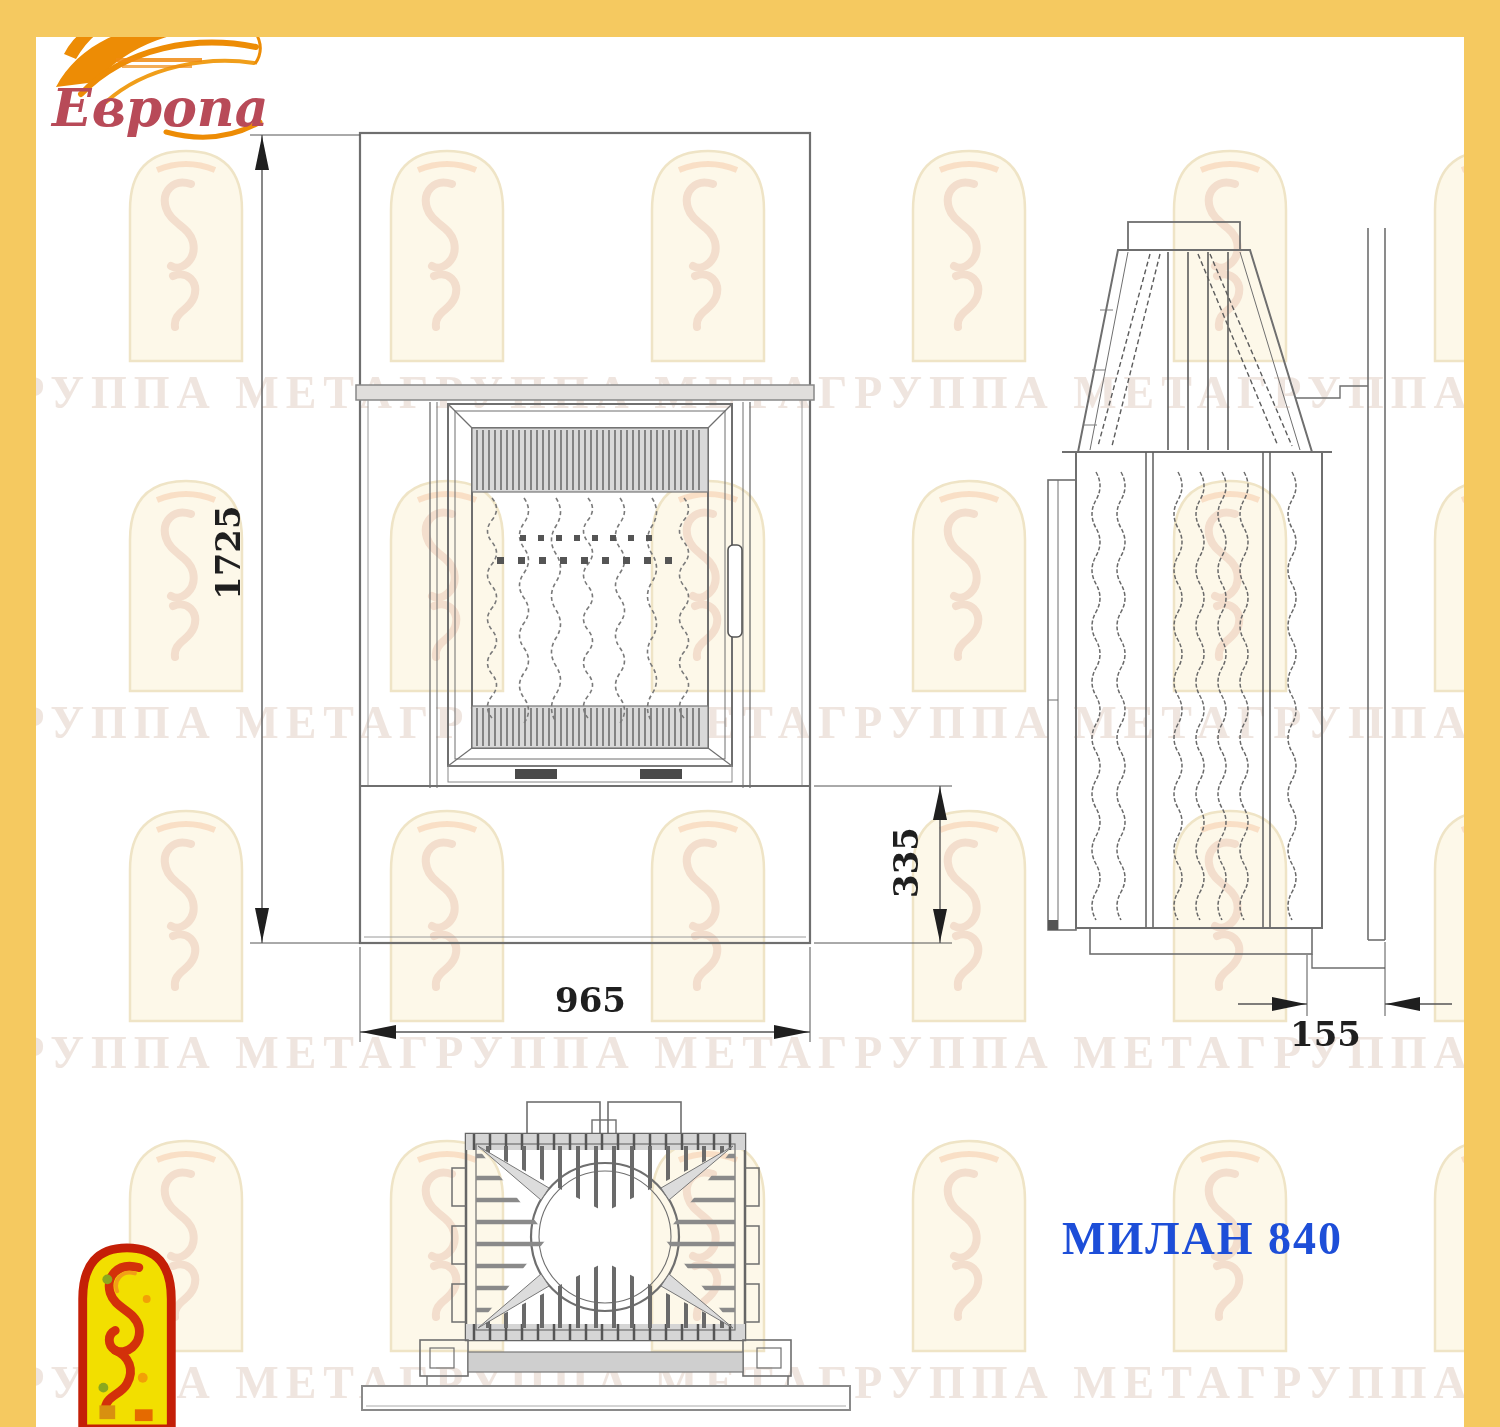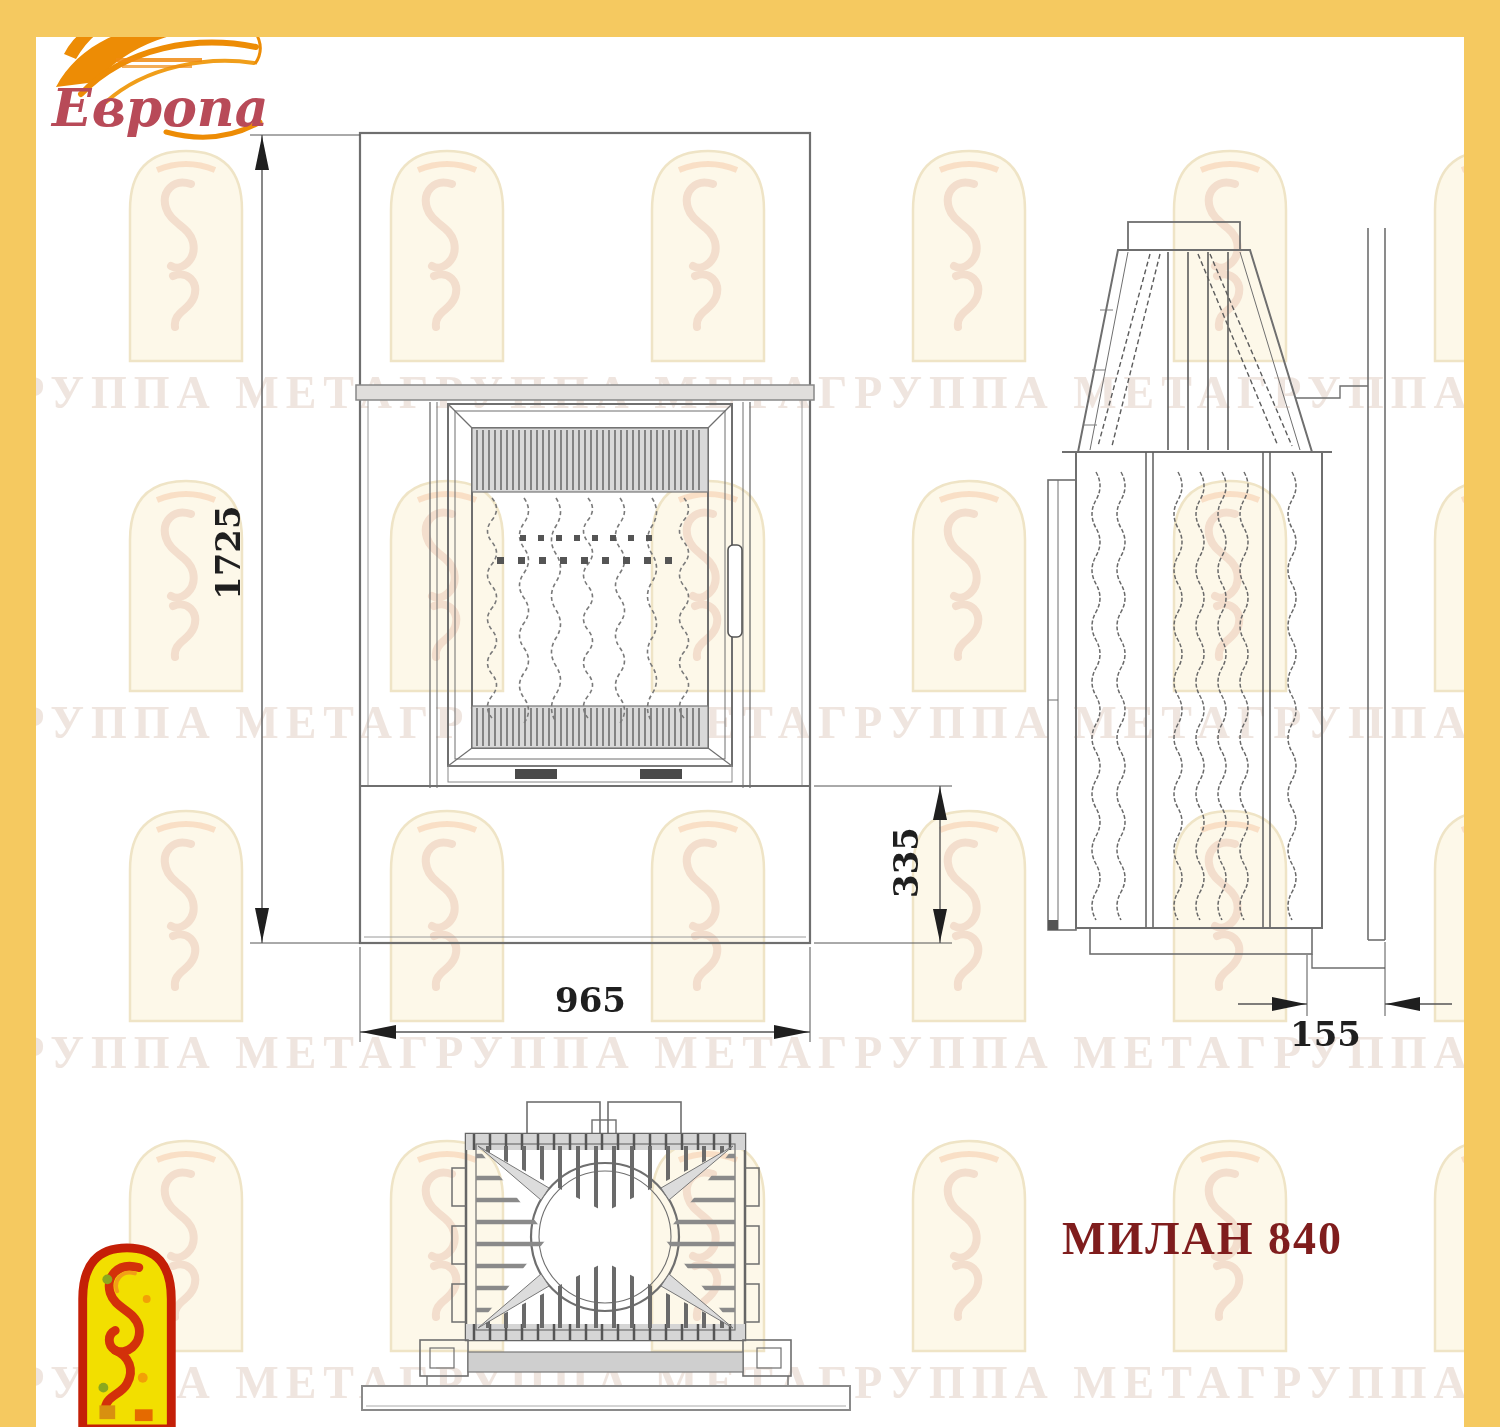--- a/index.html
+++ b/index.html
@@ -17,21 +17,21 @@
            font-family:"Liberation Serif","DejaVu Serif",serif;font-size:46px;font-weight:bold;
            letter-spacing:7px;color:rgba(214,186,170,0.38);}
   #wm-row1{top:366px;} #wm-row2{top:696px;} #wm-row3{top:1026px;} #wm-row4{top:1356px;}
   
   #drawing{position:absolute;inset:0;z-index:10;}
   
   #logo{position:absolute;left:26px;top:2px;width:250px;height:150px;z-index:30;}
   
   #model-title{position:absolute;left:1062px;top:1212px;width:340px;z-index:30;
                font-family:"Liberation Serif","DejaVu Serif",serif;font-size:46px;font-weight:bold;
-               color:#7f1d1d;letter-spacing:2px;white-space:nowrap;}
+               color:#1d4ed8;letter-spacing:2px;white-space:nowrap;}
   
   #emblem{position:absolute;left:76px;top:1240px;width:102px;height:187px;z-index:30;}
   text.dim{font-family:"DejaVu Serif","Liberation Serif",serif;font-size:34px;font-weight:600;fill:#1f1f1f;}
 </style>
 </head>
 <body>
 
 <div id="stage">
 
   <div id="wm">

